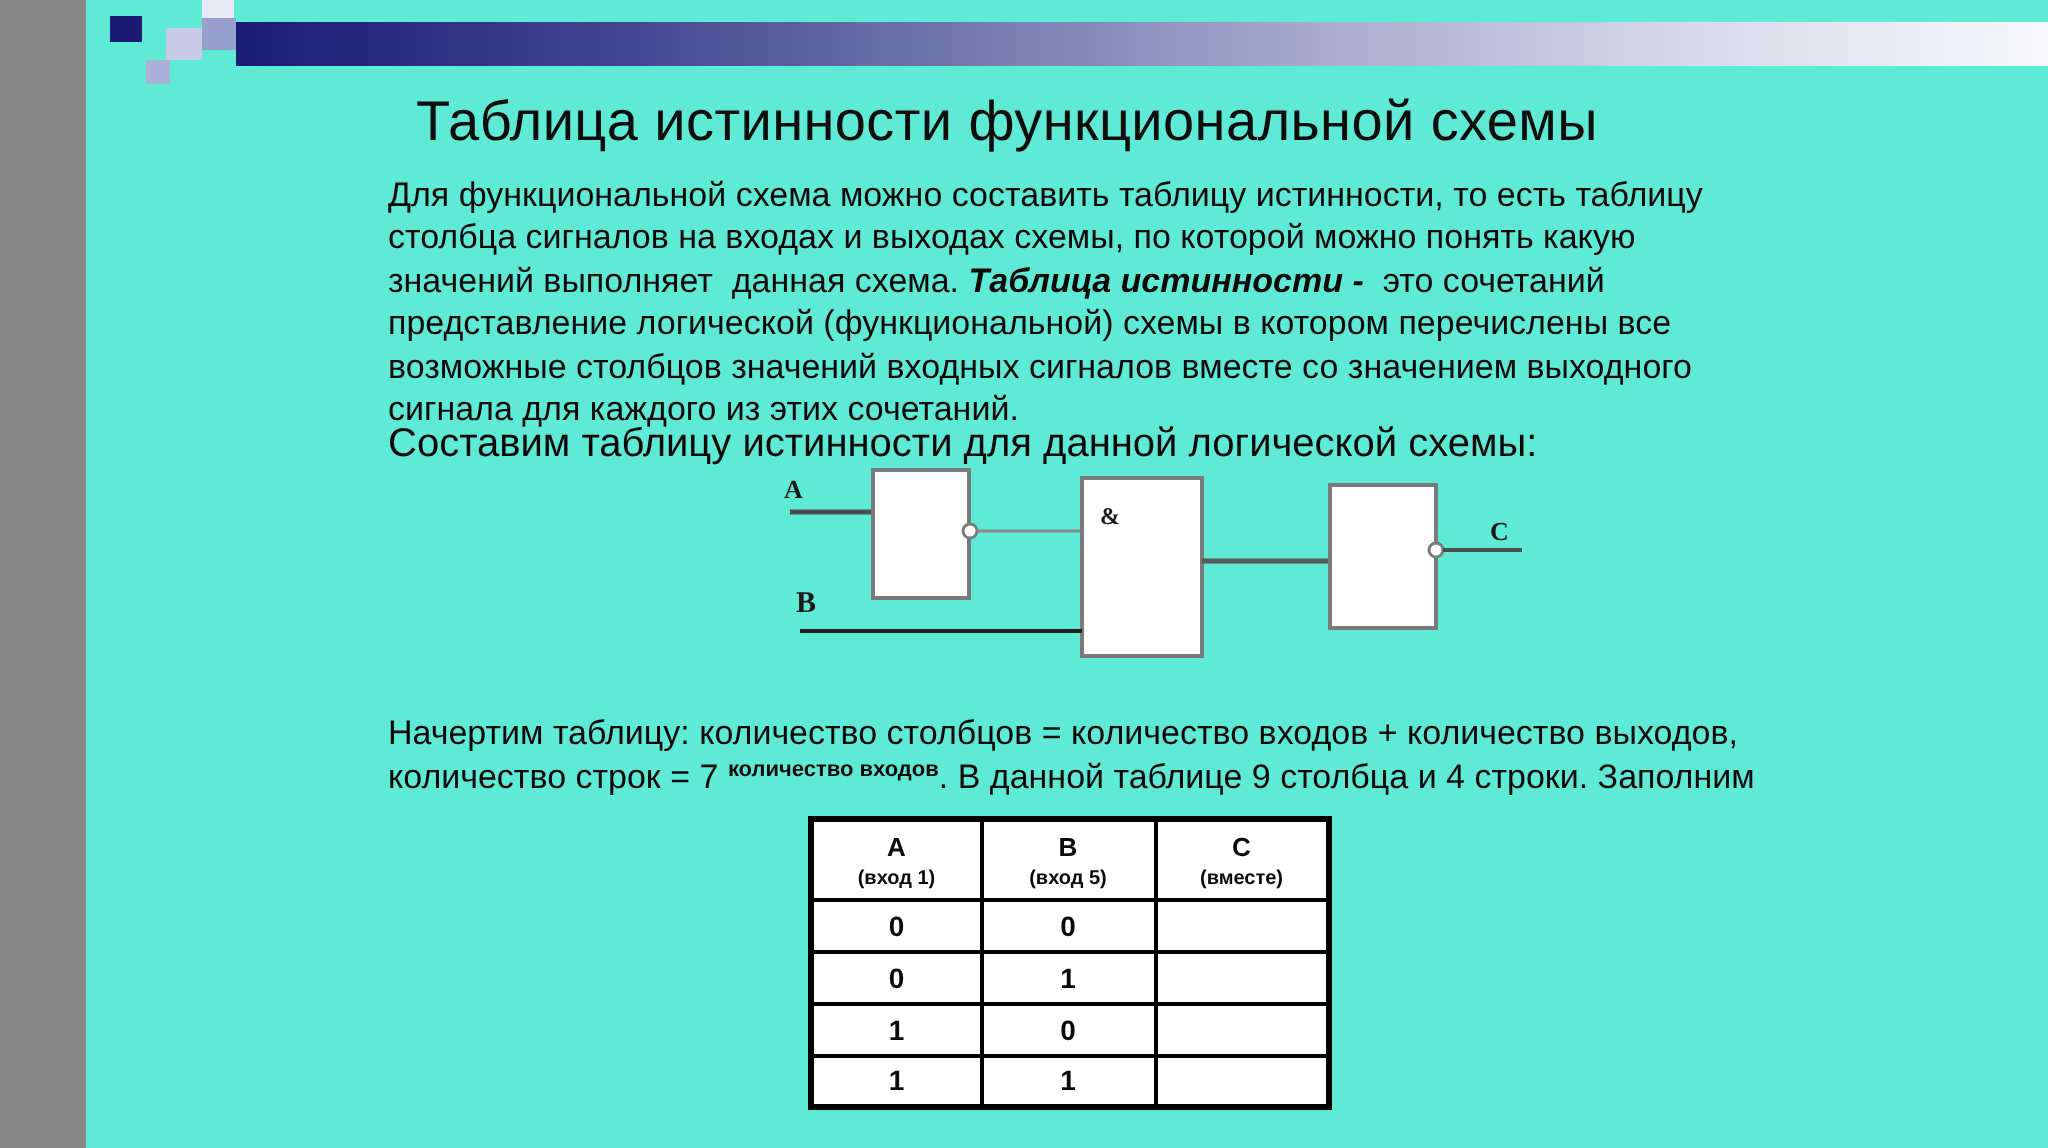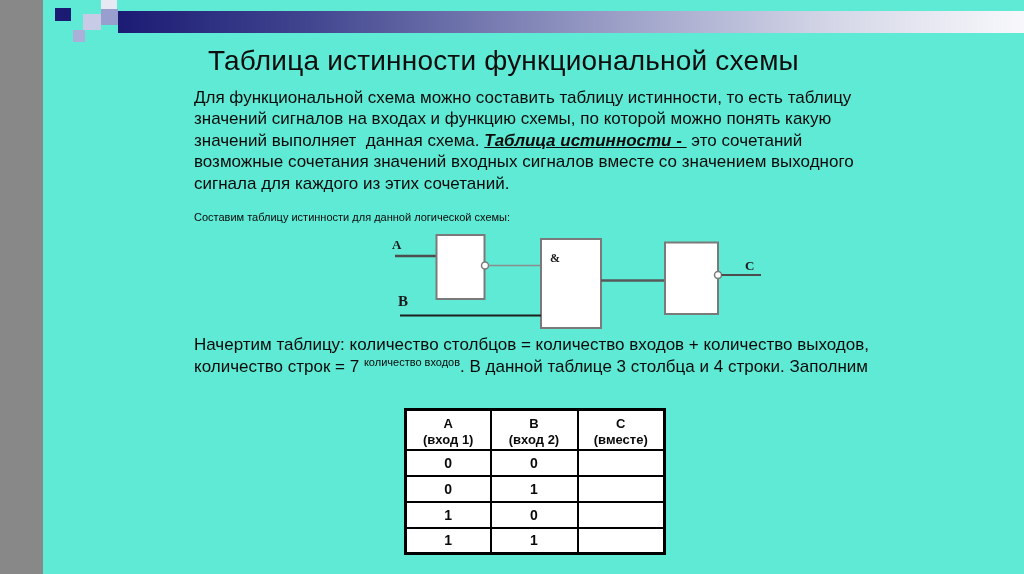--- a/index.html
+++ b/index.html
@@ -27,31 +27,31 @@
   
   .page-title {
     position: absolute; left: 165px; top: 45px;
     font-size: 28px; font-weight: 400; letter-spacing: 0.2px; color: #0d0d0d;
     white-space: pre;
   }
   
   .para { position: absolute; left: 151px; font-size: 17px; }
   .para .line { white-space: pre; line-height: 21.4px; }
   .p1 { top: 87px; }
-  .p2 { top: 334px; }
+  .p2 { top: 356px; }
   .p2 .line { line-height: 22px; }
   .term {
-    font-weight: bold; font-style: italic; text-decoration: underline;
+    font-weight: bold; font-style: italic; 
   }
   .subline {
     position: absolute; left: 151px; top: 211px;
-    font-size: 11px; white-space: pre;
+    font-size: 20px; white-space: pre;
   }
   .sup {
-    font-size: 11px; font-weight: normal;
+    font-size: 11px; font-weight: bold;
     vertical-align: 6px; line-height: 1; white-space: pre;
   }
   
   .circuit { position: absolute; left: 338px; top: 228px; overflow: visible; }
   .gate   { fill: #ffffff; stroke: #7a7a7a; stroke-width: 2; }
   .bubble { fill: #ffffff; stroke: #7a7a7a; stroke-width: 1.5; }
   .wire-a  { stroke: #4d4d4d; stroke-width: 2.5; }
   .wire-b  { stroke: #1f1f1f; stroke-width: 2; }
   .wire-in { stroke: #8c8c8c; stroke-width: 1.5; }
   .wire-m  { stroke: #595959; stroke-width: 2.5; }
@@ -69,41 +69,42 @@
   }
   .truth-table td {
     border: 2px solid #000; text-align: center; vertical-align: middle;
     padding: 0; background: #fff;
   }
   .truth-table tr.hdr td { height: 40px; }
   .truth-table tr.data td { height: 26px; font-size: 14px; font-weight: bold; }
   .truth-table { border: 3px solid #000; }
   .truth-table tr.hdr td { border-bottom: 2px solid #000; }
   .cell-letter { font-size: 13px; font-weight: bold; line-height: 17px; padding-top: 3px; }
-  .cell-sub    { font-size: 13px; font-weight: bold; line-height: 16px; }
+  .cell-sub    { font-size: 10px; font-weight: bold; line-height: 16px; }
 </style>
 </head>
 <body>
 
 <div class="slide">
 
   <div class="deco-sq sq-light-top"></div>
   <div class="deco-sq sq-mid-right"></div>
   <div class="deco-sq sq-light-mid"></div>
   <div class="deco-sq sq-dark"></div>
   <div class="deco-sq sq-small-low"></div>
   <div class="title-bar"></div>
 
   <div class="page-title">Таблица истинности функциональной схемы</div>
 
   <div class="para p1">
     <div class="line">Для функциональной схема можно составить таблицу истинности, то есть таблицу</div>
-    <div class="line">значений сигналов на входах и функцию схемы, по которой можно понять какую</div>
+    <div class="line">столбца сигналов на входах и выходах схемы, по которой можно понять какую</div>
     <div class="line"><span>значений выполняет  данная схема. </span><span class="term">Таблица истинности - </span><span> это сочетаний</span></div>
-    <div class="line">возможные сочетания значений входных сигналов вместе со значением выходного</div>
+    <div class="line">представление логической (функциональной) схемы в котором перечислены все</div>
+    <div class="line">возможные столбцов значений входных сигналов вместе со значением выходного</div>
     <div class="line">сигнала для каждого из этих сочетаний.</div>
   </div>
   <div class="subline">Составим таблицу истинности для данной логической схемы:</div>
 
   <svg class="circuit" width="400" height="110" viewBox="0 0 400 110">
     <text class="pin-label lbl-a" x="11" y="21">A</text>
     <line class="wire-a" x1="14" y1="28" x2="56" y2="28"></line>
     <rect class="gate" x="55.5" y="7" width="48" height="64"></rect>
     <circle class="bubble" cx="104" cy="37.5" r="3.5"></circle>
     <line class="wire-in" x1="107.5" y1="37.5" x2="160" y2="37.5"></line>
@@ -113,38 +114,38 @@
     <line class="wire-b" x1="19" y1="87.5" x2="160" y2="87.5"></line>
     <line class="wire-m" x1="220" y1="52.5" x2="284" y2="52.5"></line>
     <rect class="gate" x="284" y="14.5" width="53" height="71.5"></rect>
     <circle class="bubble" cx="337" cy="47" r="3.5"></circle>
     <line class="wire-c" x1="340.5" y1="47" x2="380" y2="47"></line>
     <text class="pin-label lbl-c" x="364" y="42">C</text>
   </svg>
 
   <div class="para p2">
     <div class="line">Начертим таблицу: количество столбцов = количество входов + количество выходов,</div>
-    <div class="line"><span>количество строк = 7 </span><span class="sup">количество входов</span><span>. В данной таблице 3 столбца и 4 строки. Заполним</span></div>
+    <div class="line"><span>количество строк = 7 </span><span class="sup">количество входов</span><span>. В данной таблице 9 столбца и 4 строки. Заполним</span></div>
   </div>
 
   <table class="truth-table">
     <colgroup>
         <col style="width:85px">
         <col style="width:87px">
         <col style="width:87px">
       </colgroup>
     <tbody>
         <tr class="hdr">
       <td>
         <div class="cell-letter">А</div>
         <div class="cell-sub">(вход 1)</div>
       </td>
       <td>
         <div class="cell-letter">В</div>
-        <div class="cell-sub">(вход 2)</div>
+        <div class="cell-sub">(вход 5)</div>
       </td>
       <td>
         <div class="cell-letter">С</div>
         <div class="cell-sub">(вместе)</div>
       </td>
     </tr>
     <tr class="data">
       <td>0</td>
       <td>0</td>
       <td></td>

